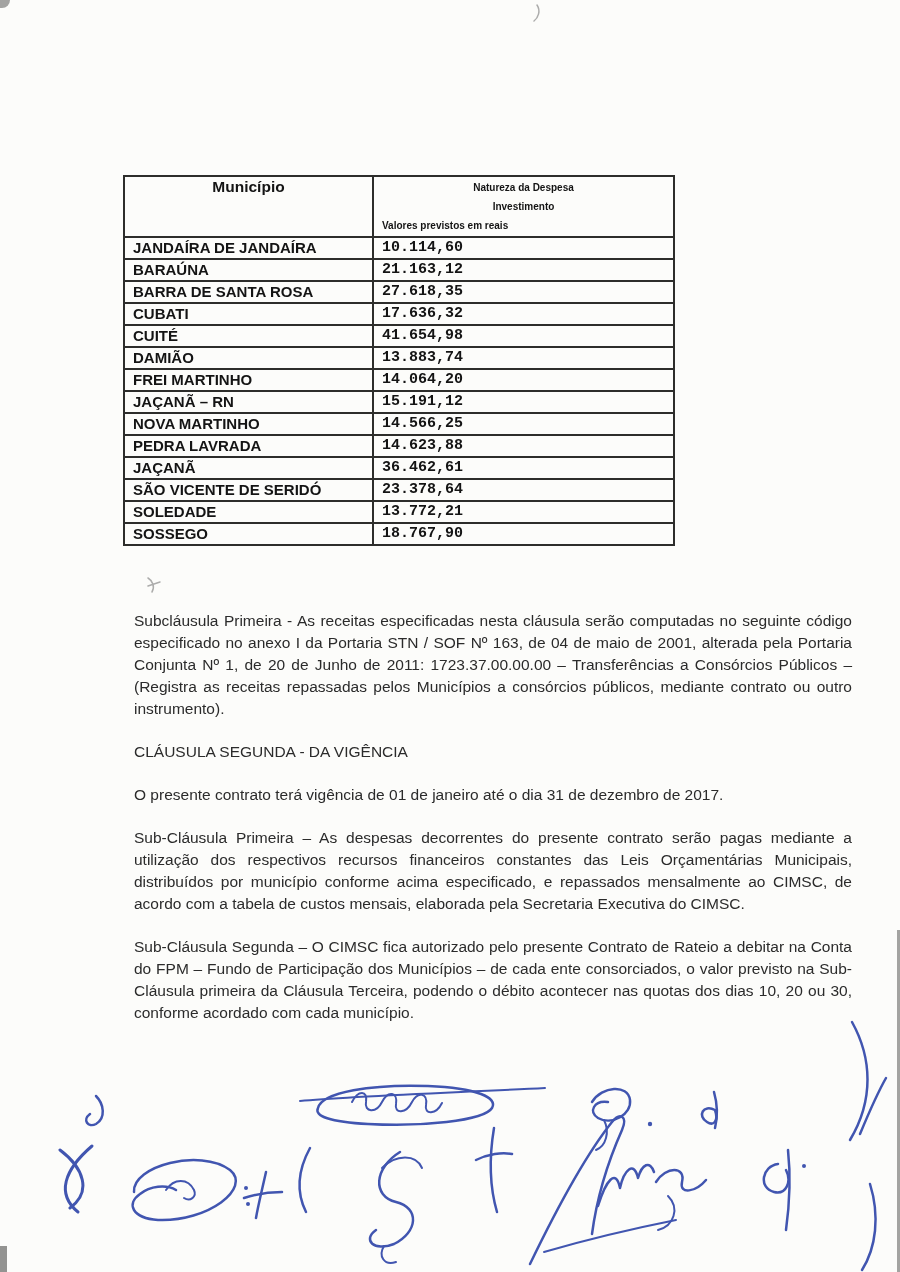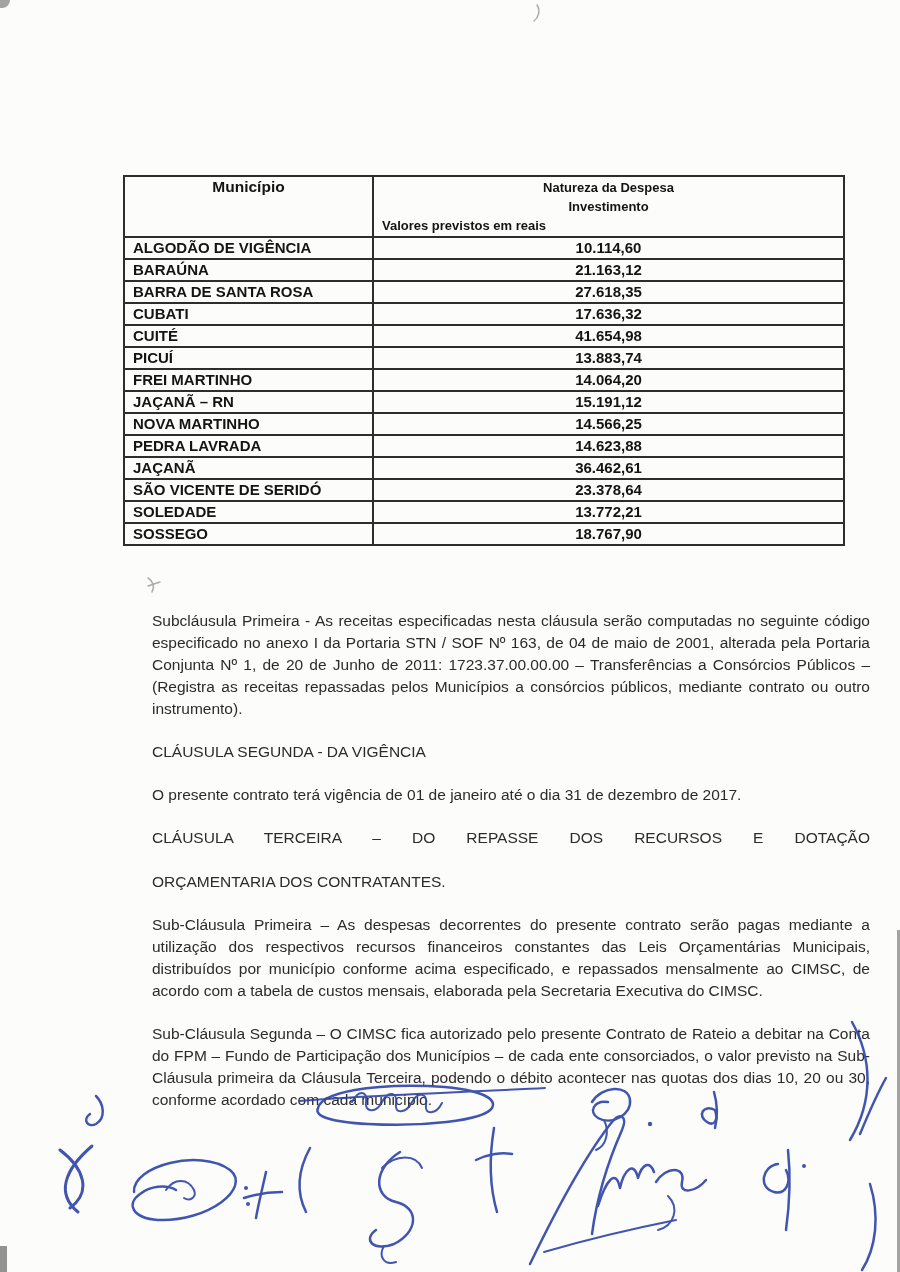--- a/index.html
+++ b/index.html
@@ -13,48 +13,48 @@
     position: relative;
     width: 900px; height: 1272px;
     background: #fcfcfa;
     overflow: hidden;
     color: #262626;
   }
 
   
   table.rateio {
     position: absolute; left: 123px; top: 175px;
-    width: 722px;
+    width: 552px;
     border-collapse: collapse;
     table-layout: fixed;
     border-radius: 21px;
   }
   table.rateio th, table.rateio td {
     border: 2px solid #2d2d2b;
     font-weight: bold;
     color: #141414;
     padding: 1px 8px;
   }
   th.muni-h {
     width: 249px;
     text-align: center;
     vertical-align: top;
     font-size: 15.5px;
     padding-top: 3px;
   }
-  th.nat-h { font-size: 13px; line-height: 19px; padding: 2px 4px; text-align: center; }
+  th.nat-h { font-size: 10px; line-height: 19px; padding: 2px 4px; text-align: center; }
   th.nat-h .hl3 { text-align: left; padding-right: 4px; }
   table.rateio td { font-size: 15px; height: 19px; line-height: 18px; }
   td.muni { text-align: left; }
-  td.val  { text-align: center; }
+  td.val  { text-align: left; font-family: Liberation Mono, monospace; }
 
   
   .content {
     position: absolute; left: 134px; top: 610px; width: 718px;
-    font-size: 15.5px; line-height: 22px; color: #2b2b2b; margin-left: 18px;
+    font-size: 15.5px; line-height: 22px; color: #2b2b2b;
   }
   .content p { margin: 0 0 21px 0; text-align: justify; }
   .stretch { display: block; text-align: justify; }
   .stretch::after { content: ""; display: inline-block; width: 100%; height: 0; }
 
   
   svg.sigs {
     position: absolute; left: 0; top: 0;
     width: 900px; height: 1272px;
     pointer-events: none;
@@ -78,41 +78,41 @@
         <th class="muni-h">Município</th>
         <th class="nat-h">
           <div class="hl1">Natureza da Despesa</div>
           <div class="hl2">Investimento</div>
           <div class="hl3">Valores previstos em reais</div>
         </th>
       </tr>
     </thead>
     <tbody>
         <tr>
-      <td class="muni">ALGODÃO DE VIGÊNCIA</td>
+      <td class="muni">JANDAÍRA DE JANDAÍRA</td>
       <td class="val">10.114,60</td>
     </tr>
         <tr>
       <td class="muni">BARAÚNA</td>
       <td class="val">21.163,12</td>
     </tr>
         <tr>
       <td class="muni">BARRA DE SANTA ROSA</td>
       <td class="val">27.618,35</td>
     </tr>
         <tr>
       <td class="muni">CUBATI</td>
       <td class="val">17.636,32</td>
     </tr>
         <tr>
       <td class="muni">CUITÉ</td>
       <td class="val">41.654,98</td>
     </tr>
         <tr>
-      <td class="muni">PICUÍ</td>
+      <td class="muni">DAMIÃO</td>
       <td class="val">13.883,74</td>
     </tr>
         <tr>
       <td class="muni">FREI MARTINHO</td>
       <td class="val">14.064,20</td>
     </tr>
         <tr>
       <td class="muni">JAÇANÃ – RN</td>
       <td class="val">15.191,12</td>
     </tr>
@@ -140,24 +140,20 @@
       <td class="muni">SOSSEGO</td>
       <td class="val">18.767,90</td>
     </tr>
       </tbody>
   </table>
 
   <div class="content">
     <p>Subcláusula Primeira - As receitas especificadas nesta cláusula serão computadas no seguinte código especificado no anexo I da Portaria STN / SOF Nº 163, de 04 de maio de 2001, alterada pela Portaria Conjunta Nº 1, de 20 de Junho de 2011: 1723.37.00.00.00 – Transferências a Consórcios Públicos – (Registra as receitas repassadas pelos Municípios a consórcios públicos, mediante contrato ou outro instrumento).</p>
     <p>CLÁUSULA SEGUNDA - DA VIGÊNCIA</p>
     <p>O presente contrato terá vigência de 01 de janeiro até o dia 31 de dezembro de 2017.</p>
-    <p>
-      <span class="stretch">CLÁUSULA TERCEIRA – DO REPASSE DOS RECURSOS E DOTAÇÃO</span>
-      <span>ORÇAMENTARIA DOS CONTRATANTES.</span>
-    </p>
     <p>Sub-Cláusula Primeira – As despesas decorrentes do presente contrato serão pagas mediante a utilização dos respectivos recursos financeiros constantes das Leis Orçamentárias Municipais, distribuídos por município conforme acima especificado, e repassados mensalmente ao CIMSC, de acordo com a tabela de custos mensais, elaborada pela Secretaria Executiva do CIMSC.</p>
     <p>Sub-Cláusula Segunda – O CIMSC fica autorizado pelo presente Contrato de Rateio a debitar na Conta do FPM – Fundo de Participação dos Municípios – de cada ente consorciados, o valor previsto na Sub-Cláusula primeira da Cláusula Terceira, podendo o débito acontecer nas quotas dos dias 10, 20 ou 30, conforme acordado com cada município.</p>
   </div>
 
   <svg class="sigs" viewBox="0 0 900 1272">
     <g stroke="#2d44a8" opacity="0.9">
 
       <g>
         <path d="M318,1108 C322,1092 372,1084 428,1086 C478,1088 498,1098 492,1108 C484,1121 420,1127 368,1124 C330,1122 314,1116 318,1108" stroke-width="2.5"></path>
         <path d="M352,1102 c6,-12 16,-12 14,0 c-2,10 10,12 16,0 c6,-12 16,-10 14,2 c-2,10 10,10 16,-2 c6,-11 16,-9 14,3 c-2,10 10,10 16,-2" stroke-width="2"></path>

